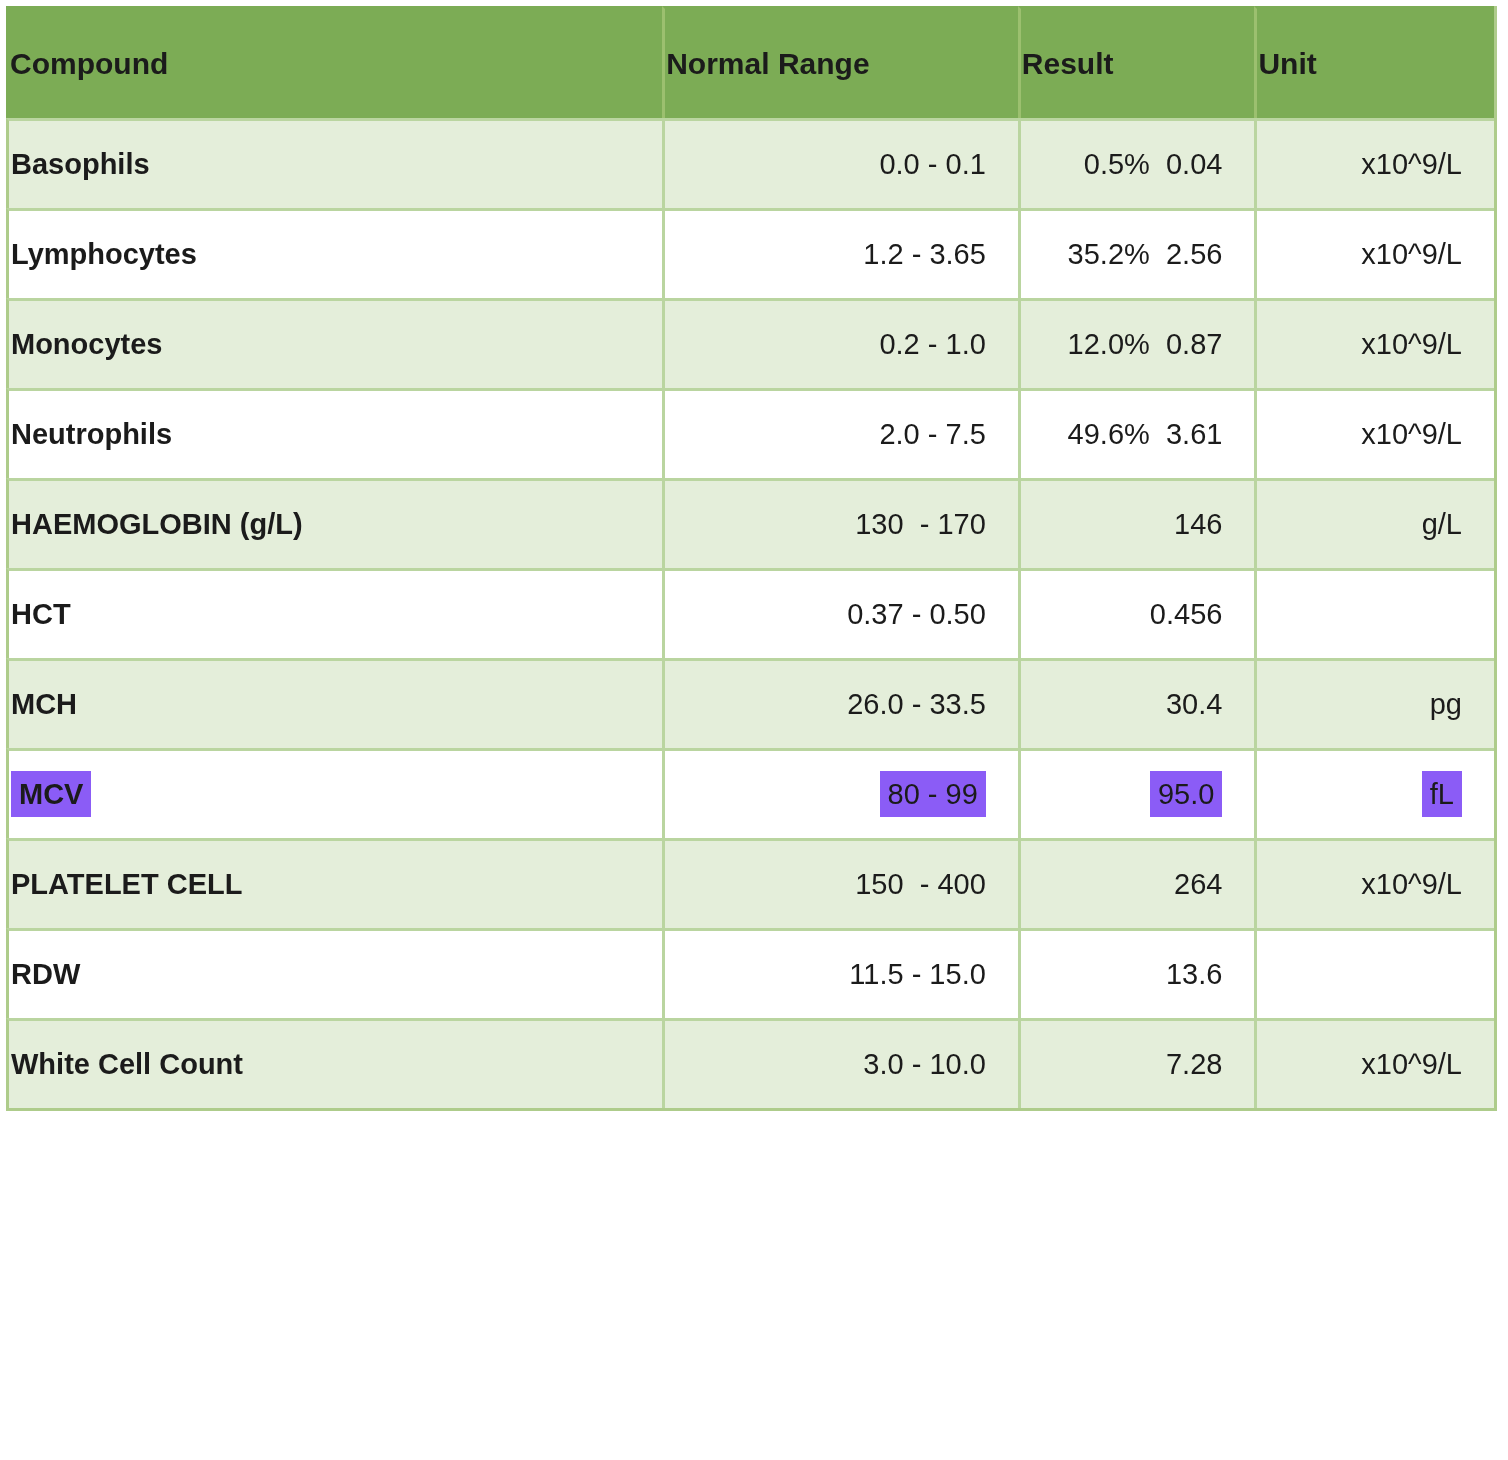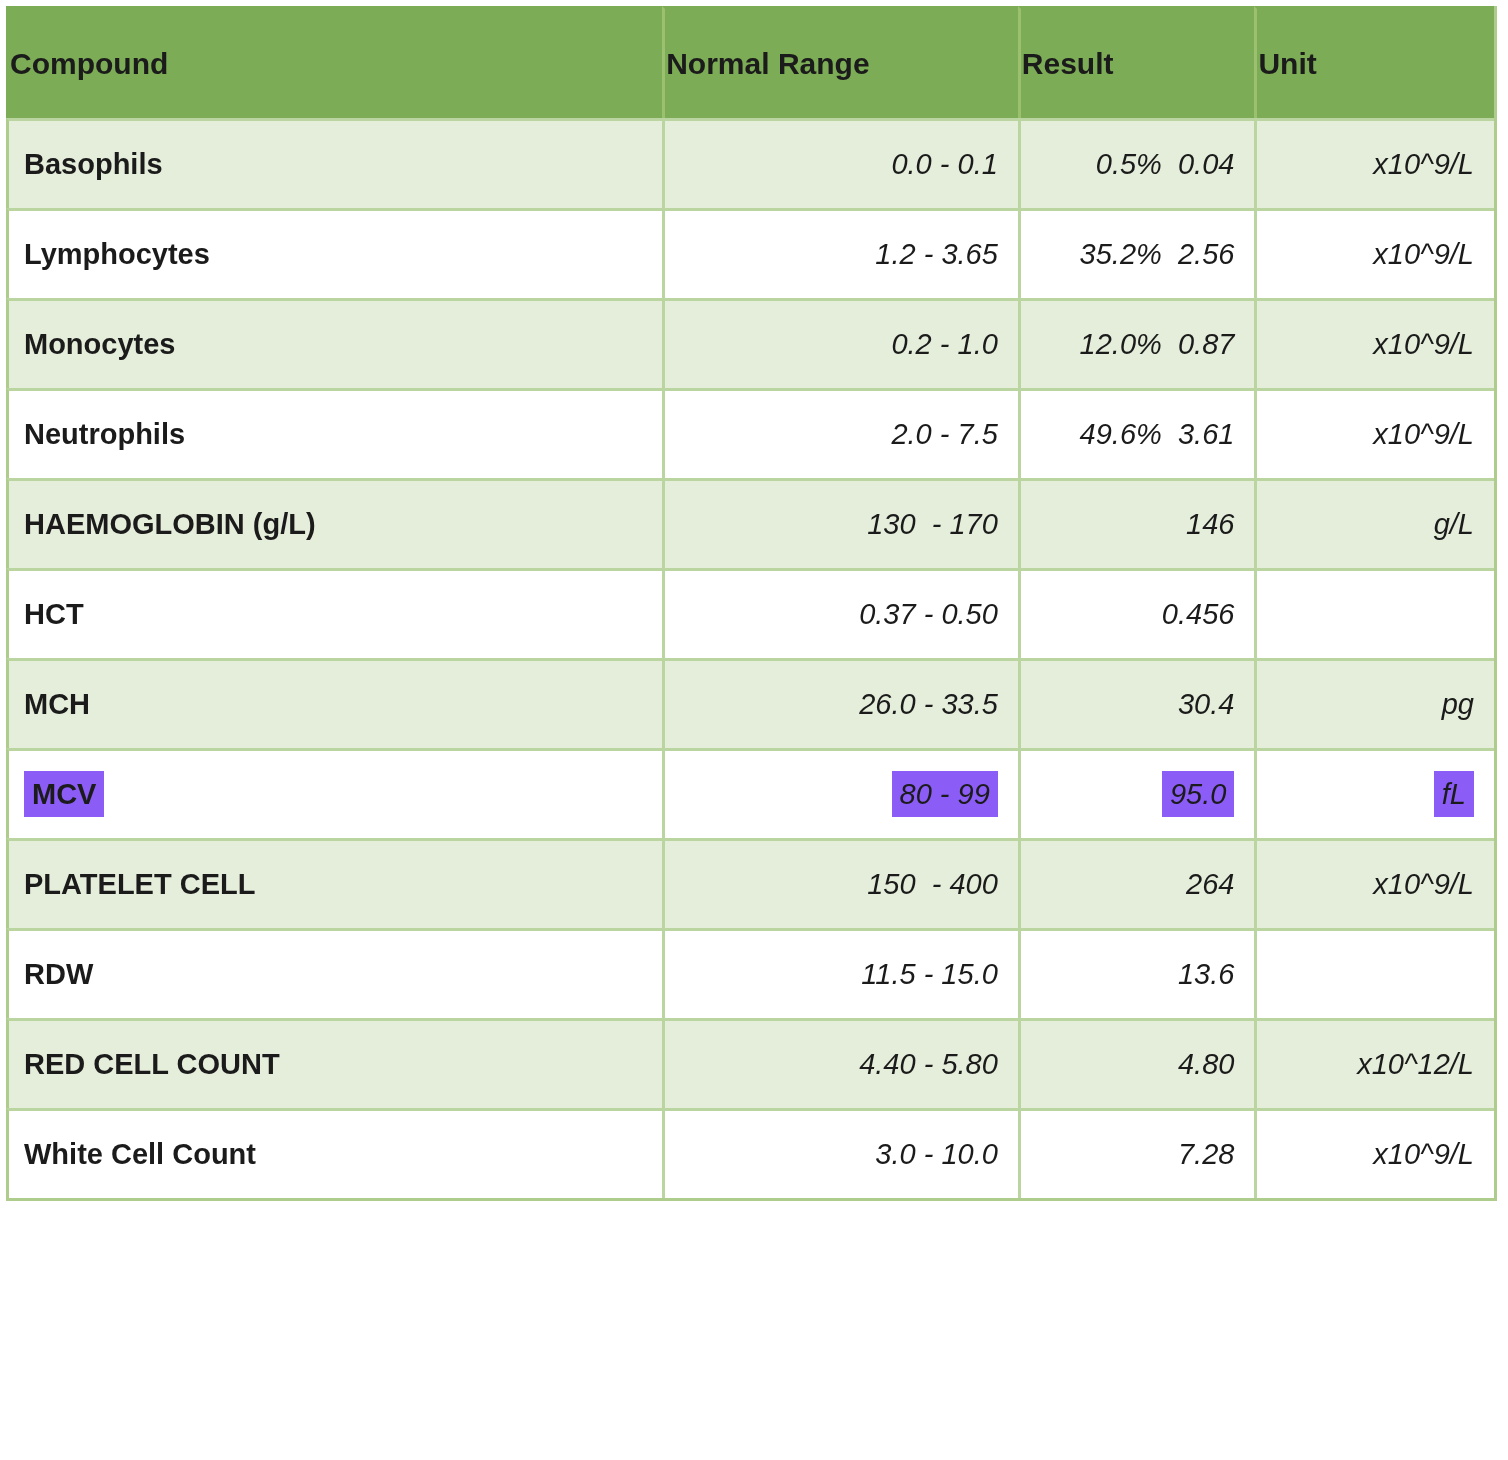--- a/index.html
+++ b/index.html
@@ -41,27 +41,26 @@
     height: 112px;
     border-top: 3px solid #7cac55;
     border-left: 3px solid #9cc06f;
   }
   thead th:first-child { border-left: 3px solid #7cac55; }
   tbody td { height: 90px; font-size: 29px; }
   tbody tr:nth-child(odd)  td { background: #e4eeda; }
   tbody tr:nth-child(even) td { background: #ffffff; }
   td.c-compound {
     text-align: left;
-    padding-left: 15px;
+    padding-left: 2px;
     font-weight: 700;
   }
   td.c-range, td.c-result, td.c-unit {
     text-align: right;
-    padding-right: 20px;
-    font-style: italic;
+    padding-right: 32px;
   }
   td span.cell-text { white-space: pre; }
   tr.row-highlight span.cell-text {
     background: #8b5cf6;
     padding: 7px 8px;
   }
   tr.row-highlight td.c-unit span.cell-text:empty,
   td span.cell-text:empty { background: transparent; padding: 0; }
 </style>
 </head>
@@ -138,26 +137,20 @@
         <td class="c-result"><span class="cell-text">264</span></td>
         <td class="c-unit"><span class="cell-text">x10^9/L</span></td>
       </tr>
       <tr>
         <td class="c-compound"><span class="cell-text">RDW</span></td>
         <td class="c-range"><span class="cell-text">11.5 - 15.0</span></td>
         <td class="c-result"><span class="cell-text">13.6</span></td>
         <td class="c-unit"><span class="cell-text"></span></td>
       </tr>
       <tr>
-        <td class="c-compound"><span class="cell-text">RED CELL COUNT</span></td>
-        <td class="c-range"><span class="cell-text">4.40 - 5.80</span></td>
-        <td class="c-result"><span class="cell-text">4.80</span></td>
-        <td class="c-unit"><span class="cell-text">x10^12/L</span></td>
-      </tr>
-      <tr>
         <td class="c-compound"><span class="cell-text">White Cell Count</span></td>
         <td class="c-range"><span class="cell-text">3.0 - 10.0</span></td>
         <td class="c-result"><span class="cell-text">7.28</span></td>
         <td class="c-unit"><span class="cell-text">x10^9/L</span></td>
       </tr>
     </tbody>
   </table>
 </div>
 
 </body></html>

